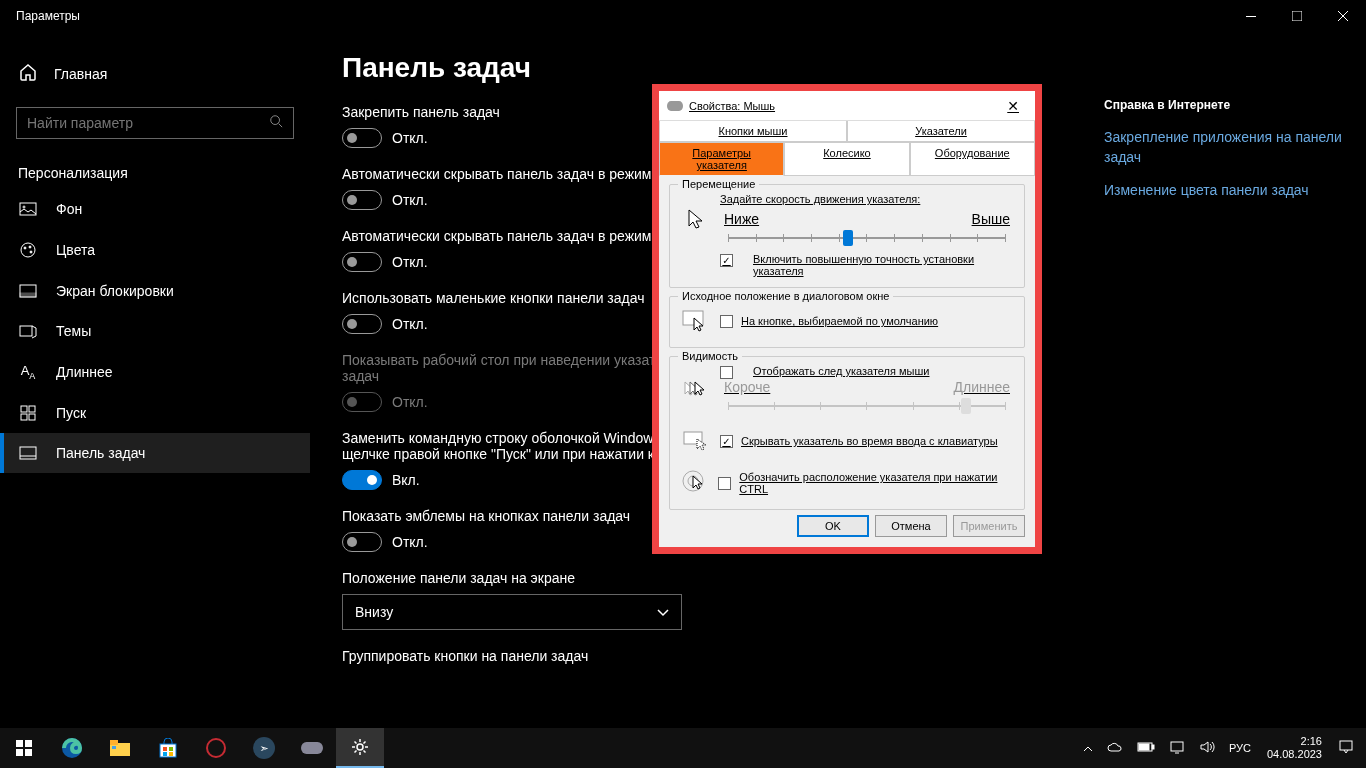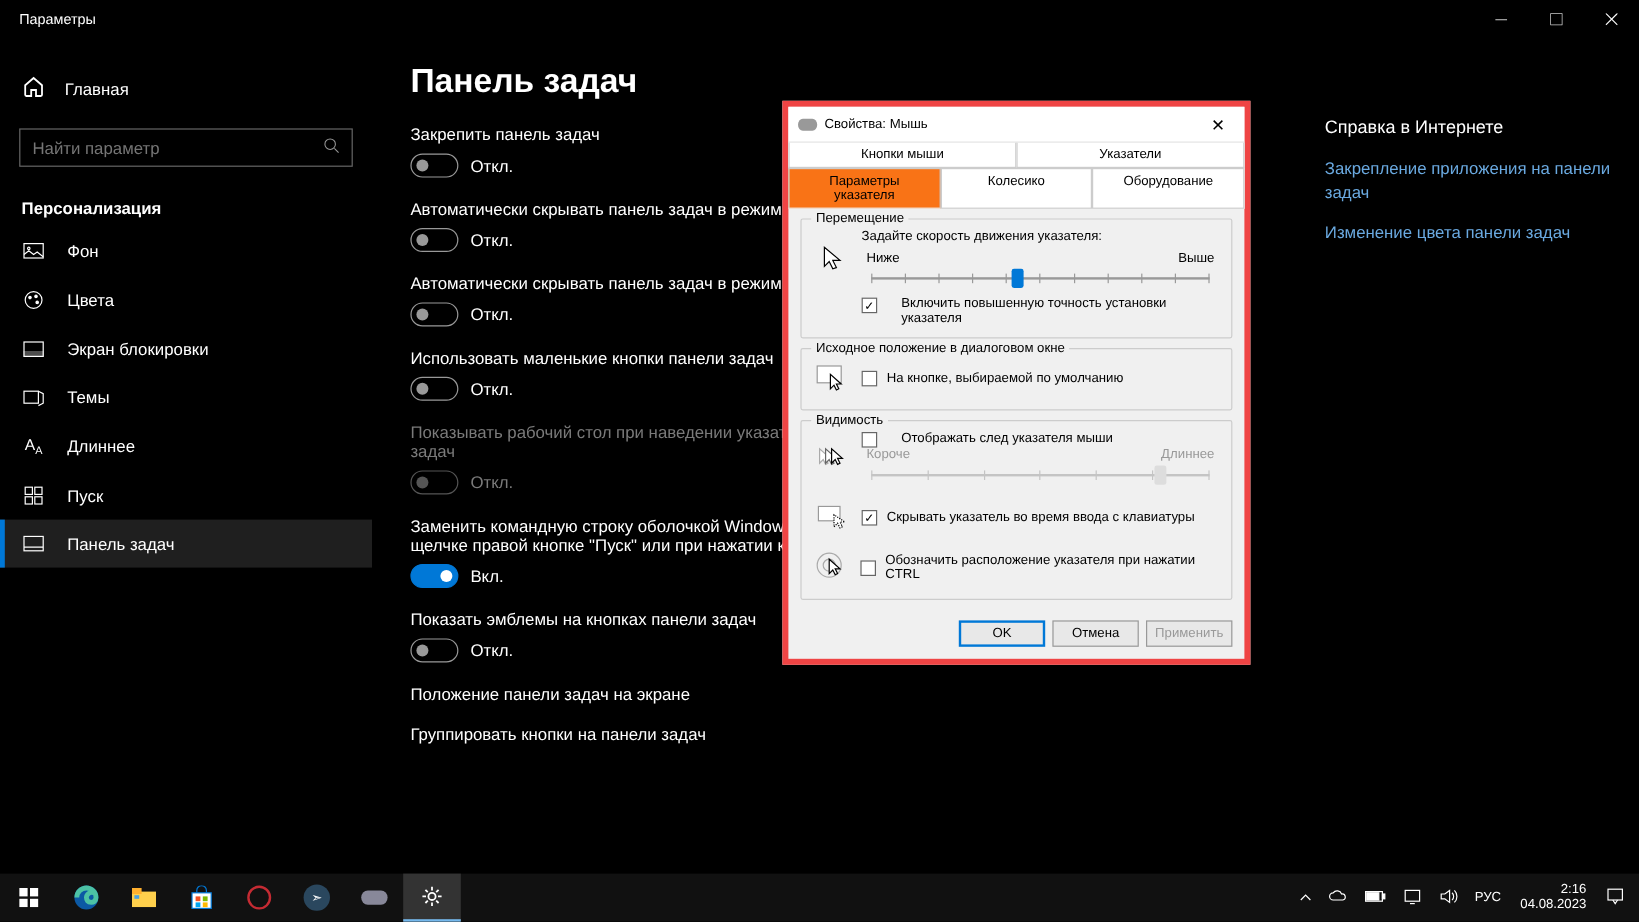--- a/index.html
+++ b/index.html
@@ -8,21 +8,21 @@
 .titlebar { height: 32px; display: flex; align-items: center; padding-left: 16px; font-size: 12px; }
 .titlebar-controls { margin-left: auto; display: flex; }
 .titlebar-btn { width: 46px; height: 32px; display: flex; align-items: center; justify-content: center; color: #fff; font-size: 10px; }
 
 .main { display: flex; height: 696px; }
 .sidebar { width: 310px; padding-top: 20px; }
 .side-home { display: flex; align-items: center; padding: 10px 18px; font-size: 14px; gap: 16px; }
 .side-home svg { width: 20px; height: 20px; }
 .search-box { margin: 12px 16px; border: 1px solid #666; height: 32px; display: flex; align-items: center; padding: 0 10px; }
 .search-box input { background: transparent; border: none; color: #999; font-size: 14px; flex: 1; outline: none; }
-.section-label { padding: 14px 18px 8px; font-size: 14px; font-weight: 700; }
+.section-label { padding: 14px 18px 8px; font-size: 14px; font-weight: 400; }
 .side-item { display: flex; align-items: center; gap: 18px; padding: 12px 18px; font-size: 14px; cursor: pointer; }
 .side-item.active { background: #1f1f1f; border-left: 4px solid #0078d7; padding-left: 14px; }
 .side-item .icon { width: 20px; display: flex; justify-content: center; }
 
 .content { flex: 1; padding: 20px 32px; position: relative; }
 .content h1 { font-size: 28px; font-weight: 600; margin-bottom: 20px; }
 .setting { margin-bottom: 18px; max-width: 560px; }
 .setting-label { font-size: 14px; margin-bottom: 8px; color: #fff; }
 .setting-label.disabled { color: #7a7a7a; }
 .toggle-row { display: flex; align-items: center; gap: 10px; }
@@ -30,40 +30,40 @@
 .toggle.disabled { border-color: #555; }
 .toggle .knob { width: 10px; height: 10px; border-radius: 50%; background: #999; position: absolute; top: 4px; left: 4px; }
 .toggle.disabled .knob { background: #555; }
 .toggle.on { background: #0078d7; border-color: #0078d7; }
 .toggle.on .knob { background: #fff; left: auto; right: 4px; }
 .toggle-text { font-size: 14px; }
 .toggle-text.disabled { color: #7a7a7a; }
 .dropdown { width: 340px; height: 36px; border: 1px solid #666; display: flex; align-items: center; padding: 0 12px; font-size: 14px; justify-content: space-between; margin-top: 6px; }
 
 .right-col { position: absolute; left: 1104px; top: 98px; width: 250px; }
-.right-col h3 { font-size: 15px; font-weight: 400; margin-bottom: 16px; }
+.right-col h3 { font-size: 12px; font-weight: 700; margin-bottom: 16px; }
 .right-col a { display: block; color: #6aa9e0; font-size: 14px; text-decoration: none; margin-bottom: 14px; line-height: 1.4; }
 
 
-.dialog { position: absolute; left: 652px; top: 84px; width: 390px; height: 470px; background: #f0f0f0; border: 5px solid #ef4444; color: #000; font-size: 11px; }
+.dialog { position: absolute; left: 652px; top: 84px; width: 390px; height: 470px; background: #f0f0f0; border: 7px solid #ef4444; color: #000; font-size: 11px; text-decoration: underline; }
 .dialog-title { height: 30px; display: flex; align-items: center; padding: 0 8px; background: #fff; border-bottom: 1px solid #ddd; }
 .dialog-title .dicon { width: 16px; height: 10px; background: #999; border-radius: 50% / 100%; margin-right: 6px; }
 .dialog-title .dclose { margin-left: auto; font-size: 14px; cursor: pointer; padding: 2px 8px; }
 .tabs { display: flex; flex-wrap: wrap; background: #fff; }
 .tab { border: 1px solid #ccc; padding: 4px 10px; font-size: 11px; background: #fff; cursor: pointer; }
 .tab.row1 { width: 50%; text-align: center; border-top: none; }
 .tab.row2 { width: 33.33%; text-align: center; }
 .tab.active { border-bottom: 1px solid #f0f0f0; background: #f97316; position: relative; z-index: 2; }
 .dialog-body { padding: 8px 10px; }
 .fieldset { border: 1px solid #ccc; border-radius: 2px; padding: 8px 10px 10px; margin-bottom: 8px; position: relative; }
 .fieldset .legend { position: absolute; top: -7px; left: 8px; background: #f0f0f0; padding: 0 4px; font-size: 11px; }
 .fs-row { display: flex; align-items: center; gap: 8px; }
 .cursor-ico { width: 32px; height: 32px; display: flex; align-items: center; justify-content: center; }
 .slider-block { flex: 1; }
-.slider-labels { display: flex; justify-content: space-between; font-size: 11px; margin-bottom: 2px; padding: 0 4px; }
+.slider-labels { display: flex; justify-content: space-between; font-size: 14px; margin-bottom: 2px; padding: 0 4px; }
 .slider { height: 18px; position: relative; }
 .slider-track { position: absolute; top: 8px; left: 8px; right: 8px; height: 2px; background: #999; }
 .slider-ticks { position: absolute; top: 5px; left: 8px; right: 8px; display: flex; justify-content: space-between; }
 .slider-ticks span { width: 1px; height: 8px; background: #999; }
 .slider-thumb { position: absolute; top: 1px; width: 10px; height: 16px; background: #0078d7; border-radius: 2px; }
 .chk-row { display: flex; align-items: flex-start; gap: 20px; margin-top: 6px; }
 .chk { width: 13px; height: 13px; border: 1px solid #666; background: #fff; display: inline-flex; align-items: center; justify-content: center; font-size: 10px; color: #000; flex-shrink: 0; margin-top: 1px; }
 .chk.checked::after { content: "✓"; }
 .dialog-buttons { position: absolute; bottom: 10px; right: 10px; display: flex; gap: 6px; }
 .dlg-btn { width: 72px; height: 22px; border: 1px solid #999; background: #e8e8e8; font-size: 11px; cursor: pointer; }
@@ -258,20 +258,26 @@
       <div class="toggle-row">
           <div class="toggle">
             <div class="knob"></div>
           </div>
           <span class="toggle-text">Откл.</span>
         </div>
       </div>
 
     <div class="setting">
       <div class="setting-label">Положение панели задач на экране</div>
+      <div class="dropdown">
+        <span>Внизу</span>
+        <span><svg width="12" height="8" fill="none" stroke="#fff" stroke-width="1.5">
+              <path d="M1 1l5 5 5-5"></path>
+            </svg></span>
+      </div>
     </div>
 
     <div class="setting">
         <div class="setting-label">Группировать кнопки на панели задач</div>
       </div>
   </div>
 </div>
 
 <div class="right-col">
   <h3>Справка в Интернете</h3>

